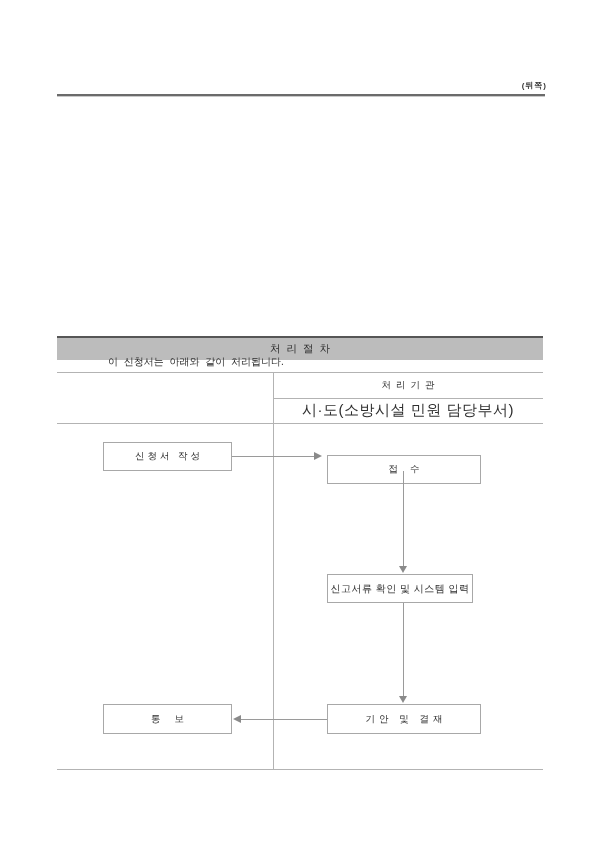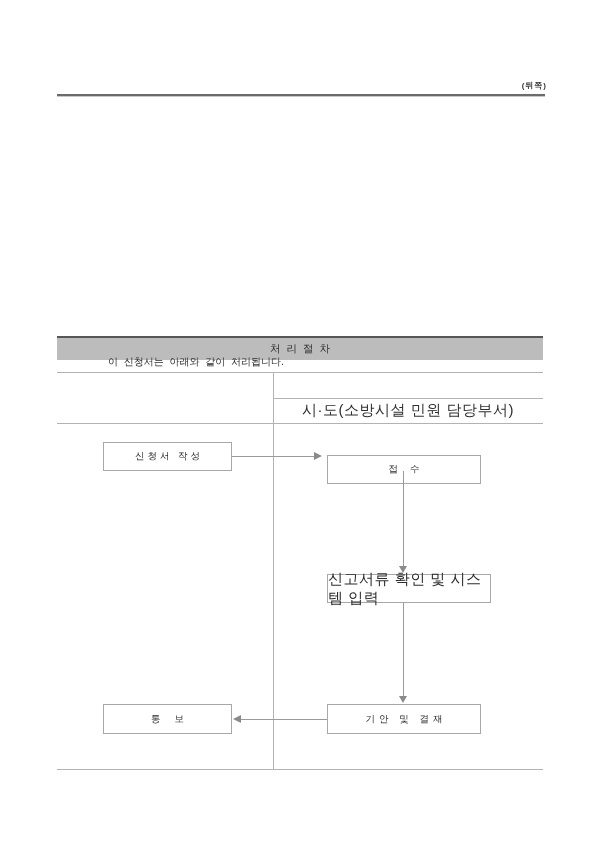--- a/index.html
+++ b/index.html
@@ -36,21 +36,21 @@
 
   .cell{position:absolute;display:flex;align-items:center;justify-content:center;font-size:9.5px;}
   .cell-applicant{left:0;top:0;width:216px;height:50px;letter-spacing:5px;text-indent:5px;}
   .cell-agency{left:216px;top:0;width:270px;height:25px;letter-spacing:5px;text-indent:5px;}
   .cell-agency-sub{left:216px;top:25px;width:270px;height:25px;font-size:15px;letter-spacing:0.5px;}
 
   .fbox{position:absolute;background:#ffffff;border:1px solid var(--boxborder);
     display:flex;align-items:center;justify-content:center;font-size:9.5px;color:#2b2b2b;}
   .box-write{left:46px;top:69px;width:129px;height:29px;letter-spacing:3px;text-indent:3px;text-align:center;}
   .box-receipt{left:270px;top:69px;width:154px;height:29px;letter-spacing:12px;text-indent:12px;margin-top:13px;}
-  .box-check{left:270px;top:201px;width:164px;height:29px;font-size:15px;letter-spacing:0.5px;}
+  .box-check{left:270px;top:201px;width:146px;height:29px;font-size:10px;letter-spacing:0.5px;}
   .box-draft{left:270px;top:331px;width:154px;height:30px;letter-spacing:4px;text-indent:4px;}
   .box-notify{left:46px;top:331px;width:129px;height:30px;letter-spacing:14px;text-indent:14px;}
 
   .hline{position:absolute;height:1px;background:var(--line);}
   .vline{position:absolute;width:1px;background:var(--line);}
   .arr-line-1{left:175px;top:83px;width:82px;}
   .arr-line-2{left:184px;top:346px;width:86px;}
   .varr-1{left:346px;top:98px;height:95px;}
   .varr-2{left:346px;top:230px;height:93px;}
 
@@ -74,20 +74,21 @@
   </div>
 
   <div class="intro">이 신청서는 아래와 같이 처리됩니다.</div>
 
   <div class="proc-table">
 
     <div class="col-divider"></div>
     <div class="hdr-bottom"></div>
     <div class="agency-split"></div>
 
+    <div class="cell cell-agency">처리기관</div>
     <div class="cell cell-agency-sub">시·도(소방시설 민원 담당부서)</div>
 
     <div class="fbox box-write">신청서 작성</div>
     <div class="fbox box-receipt">접수</div>
     <div class="fbox box-check">신고서류 확인 및 시스템 입력</div>
     <div class="fbox box-draft">기안 및 결재</div>
     <div class="fbox box-notify">통보</div>
 
     <div class="hline arr-line-1"></div>
     <div class="tri tri-right"></div>

